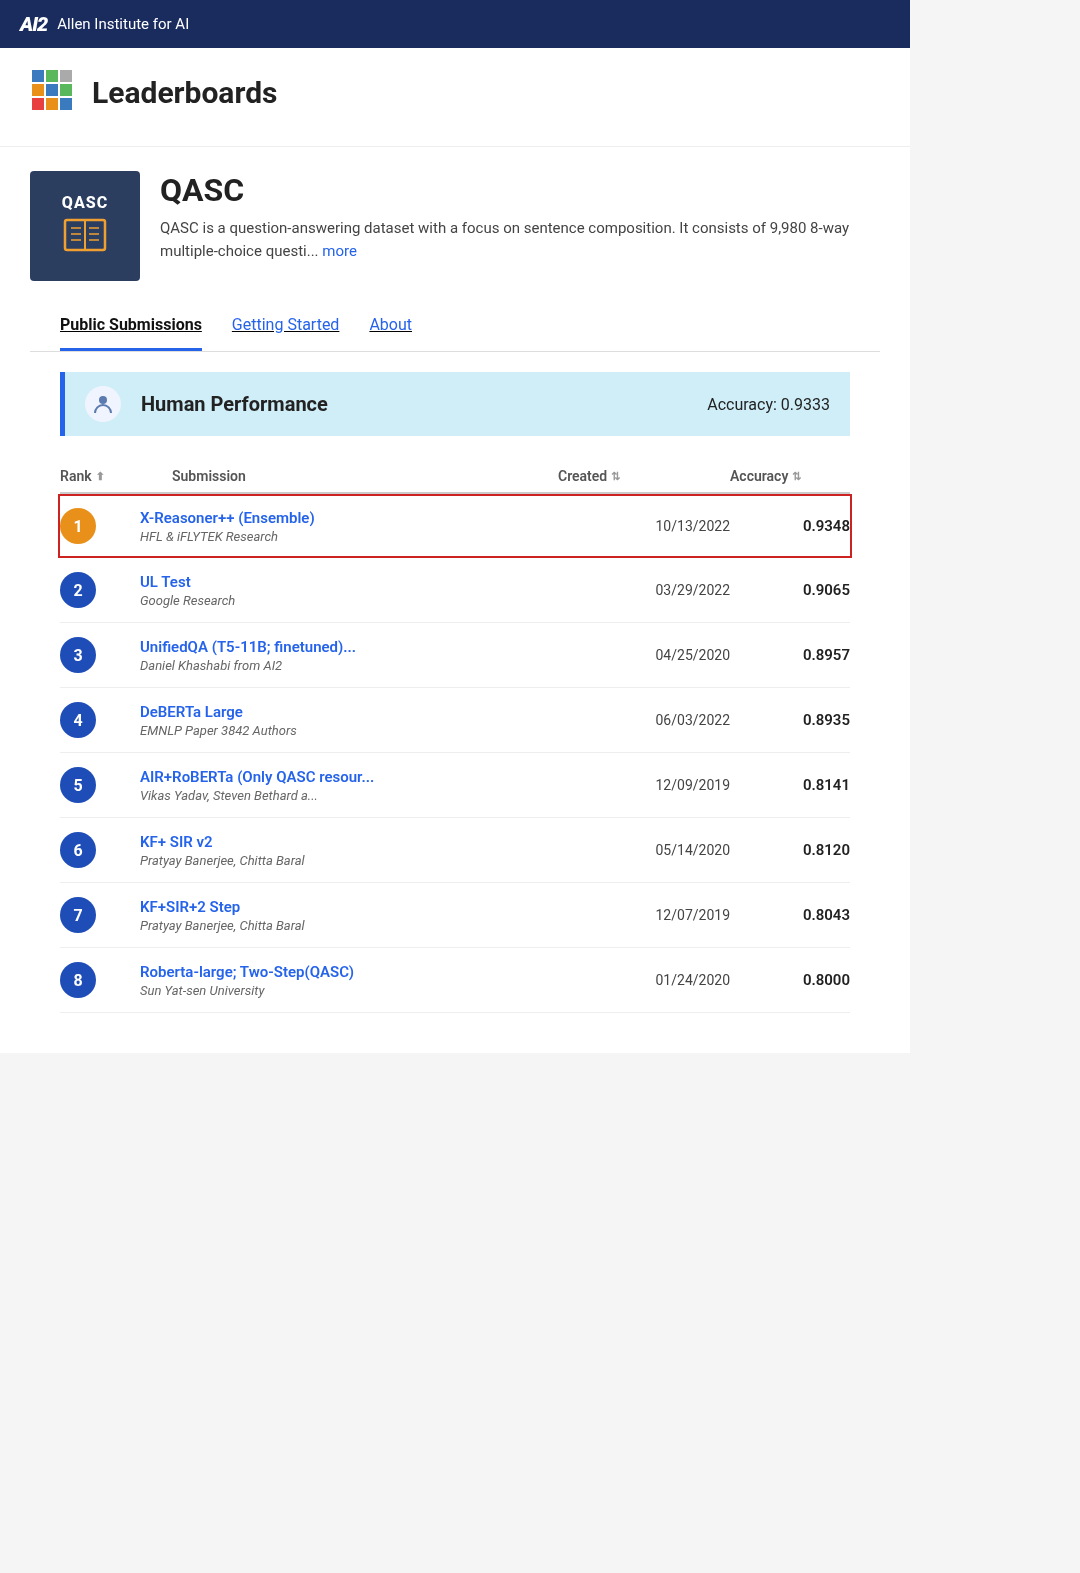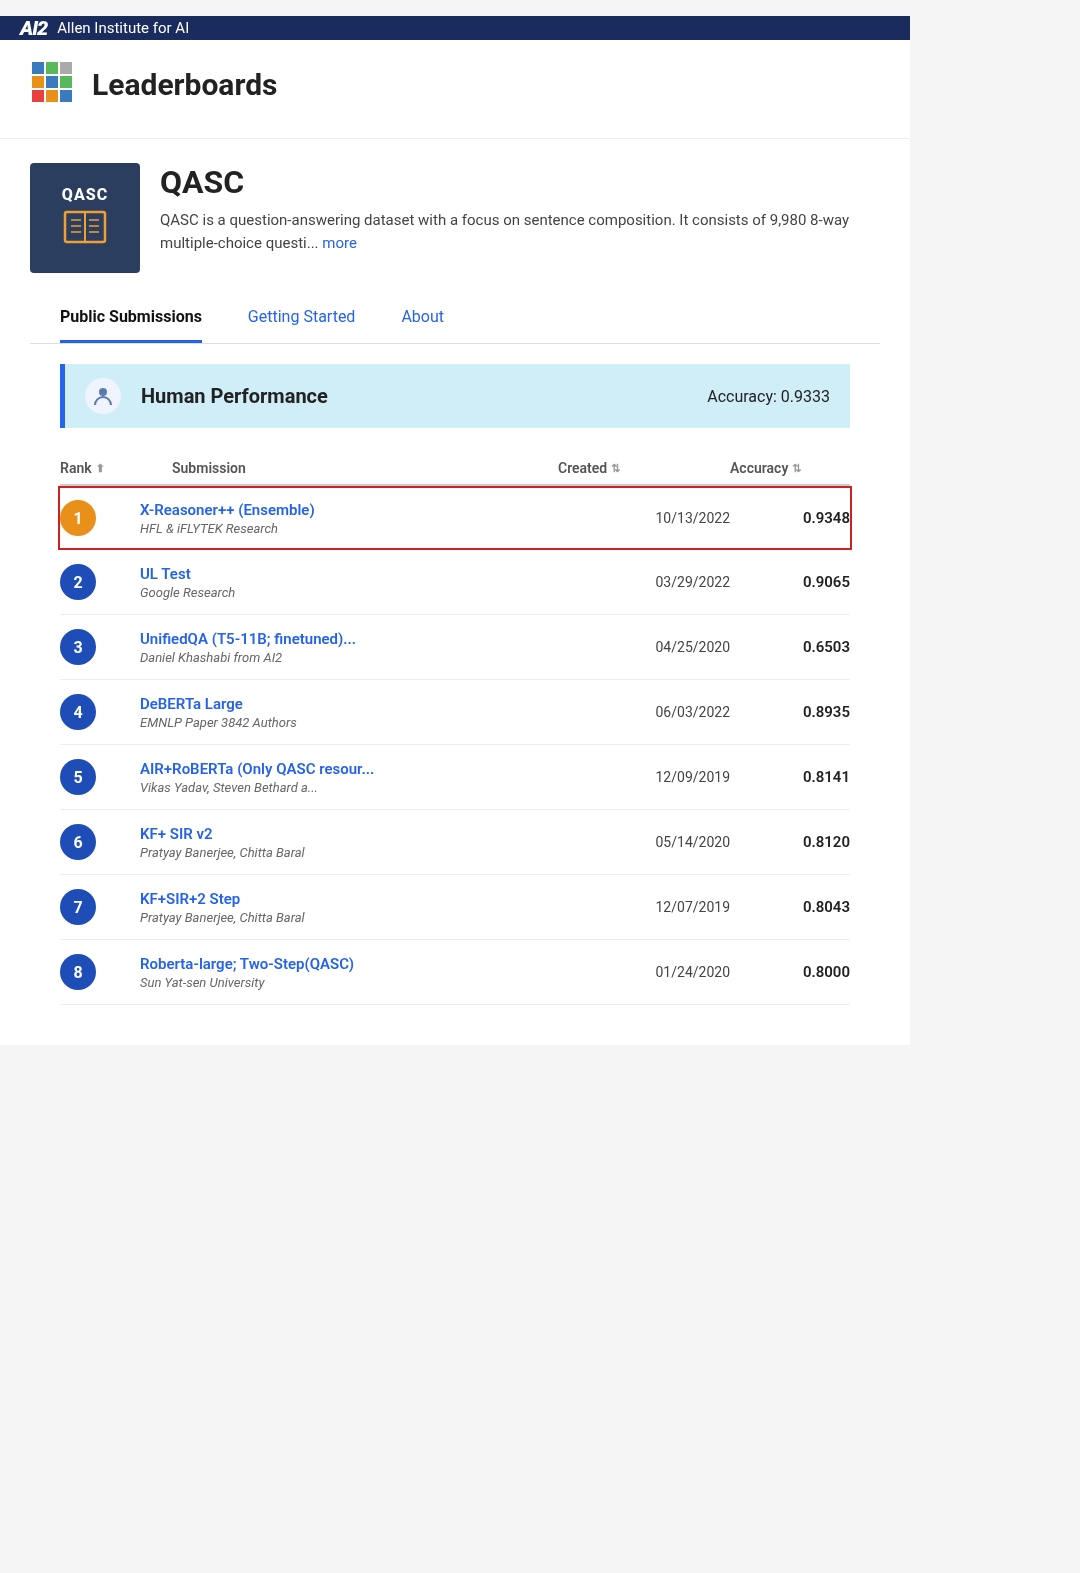--- a/index.html
+++ b/index.html
@@ -4,25 +4,24 @@
   <style>
     * { box-sizing: border-box; margin: 0; padding: 0; }
     body {
       font-family: -apple-system, BlinkMacSystemFont, 'Segoe UI', Roboto, Arial, sans-serif;
       background: #f5f5f5;
       width: 910px;
       min-height: 1573px;
     }
     .top-bar {
       background: #1a2b5e;
-      padding: 0 20px;
+      padding: 12px 20px;
       display: flex;
       align-items: center;
       gap: 10px;
-      margin-top: 16px;
     }
     .top-bar-logo {
       color: white;
       font-weight: 900;
       font-size: 20px;
       font-style: italic;
       letter-spacing: -1px;
     }
     .top-bar-name {
       color: white;
@@ -94,21 +93,22 @@
       line-height: 1.5;
     }
     .dataset-desc a {
       color: #2563eb;
       text-decoration: none;
     }
     .tabs-section {
       padding: 0 30px;
       border-bottom: 1px solid #ddd;
       display: flex;
-      gap: 16px;
+      gap: 0;
+      text-decoration: underline;
     }
     .tab {
       padding: 14px 0;
       margin-right: 30px;
       font-size: 16px;
       cursor: pointer;
       border-bottom: 3px solid transparent;
       color: #2563eb;
     }
     .tab.active {
@@ -342,21 +342,21 @@
   </div>
             <div class="table-row" style="">
     <div class="rank-col">
       <div class="rank-badge rank-blue">3</div>
     </div>
     <div>
       <a class="submission-name" href="#">UnifiedQA (T5-11B; finetuned)...</a>
       <div class="submission-org">Daniel Khashabi from AI2</div>
     </div>
     <div class="date-col">04/25/2020</div>
-    <div class="acc-col">0.6503</div>
+    <div class="acc-col">0.8957</div>
   </div>
             <div class="table-row" style="">
     <div class="rank-col">
       <div class="rank-badge rank-blue">4</div>
     </div>
     <div>
       <a class="submission-name" href="#">DeBERTa Large</a>
       <div class="submission-org">EMNLP Paper 3842 Authors</div>
     </div>
     <div class="date-col">06/03/2022</div>

